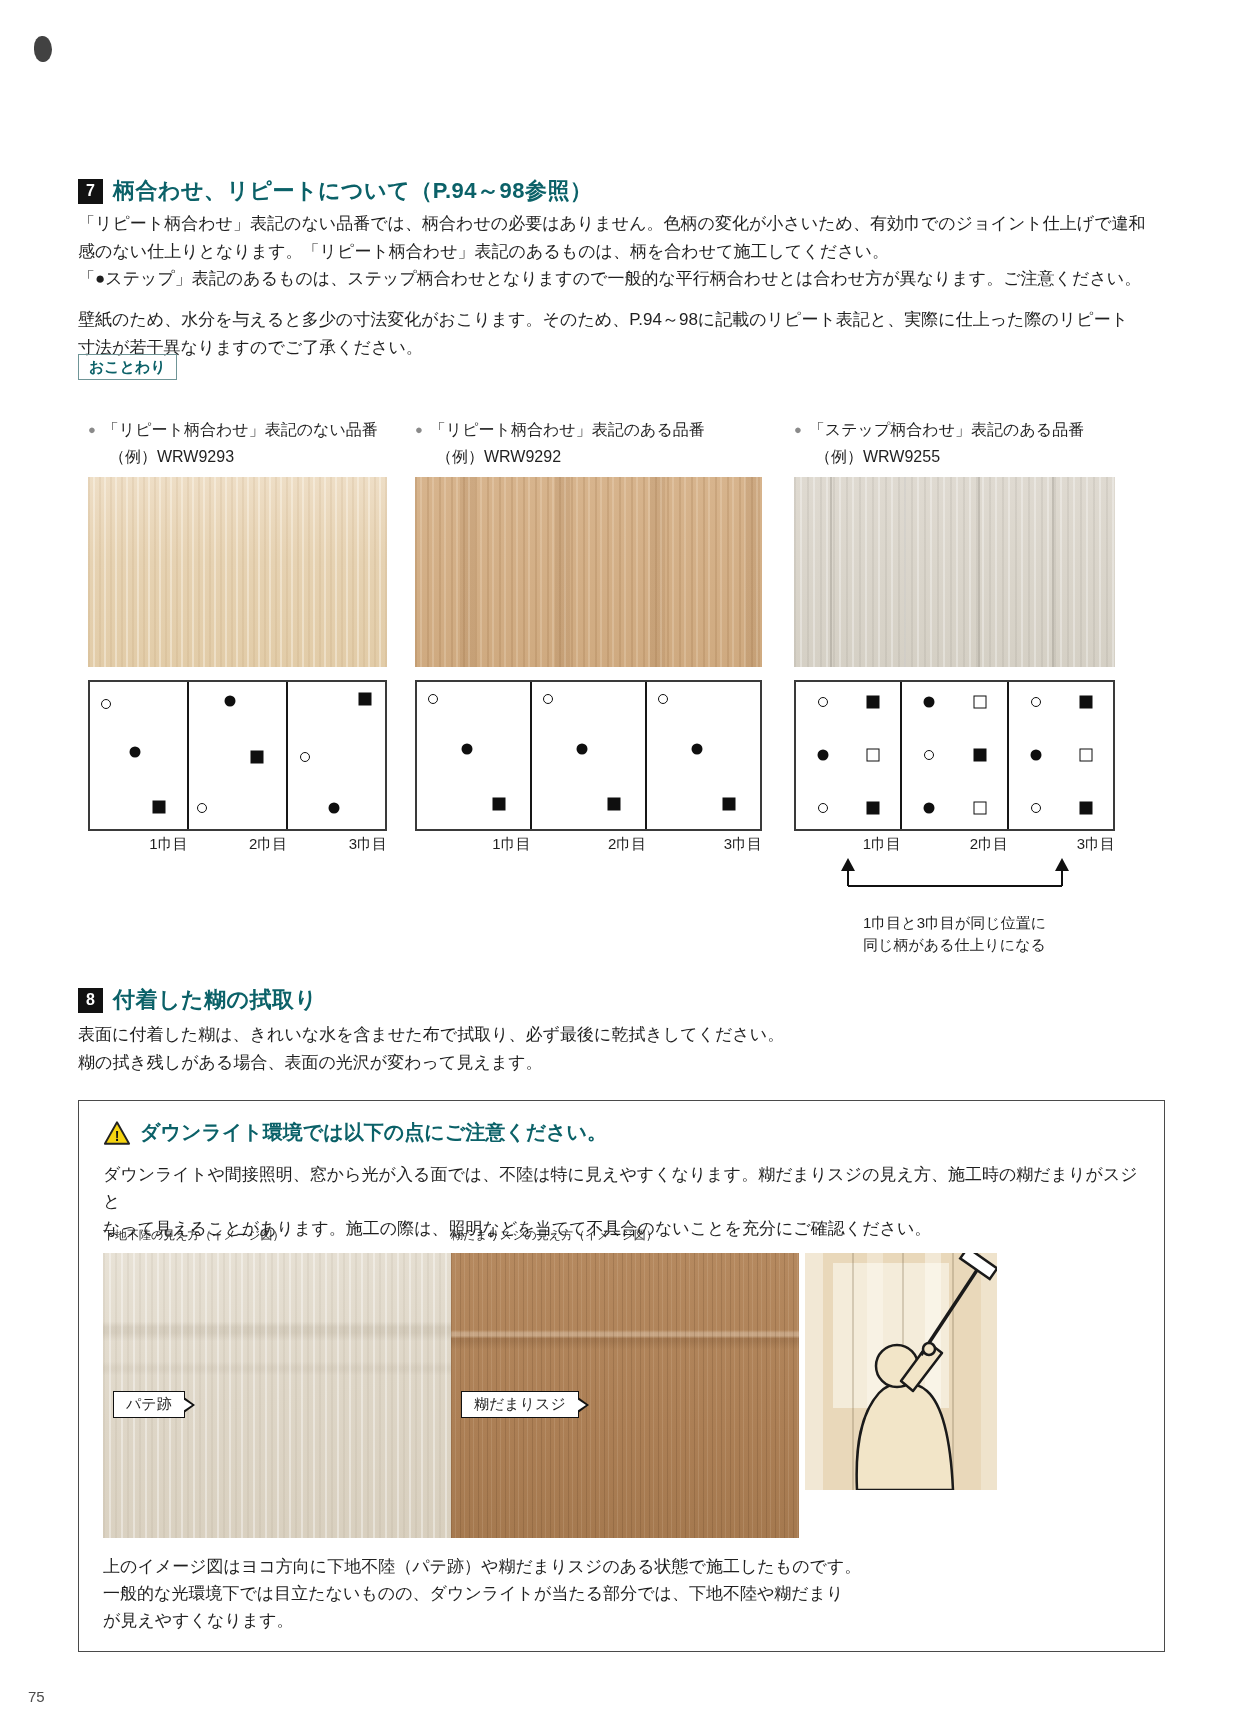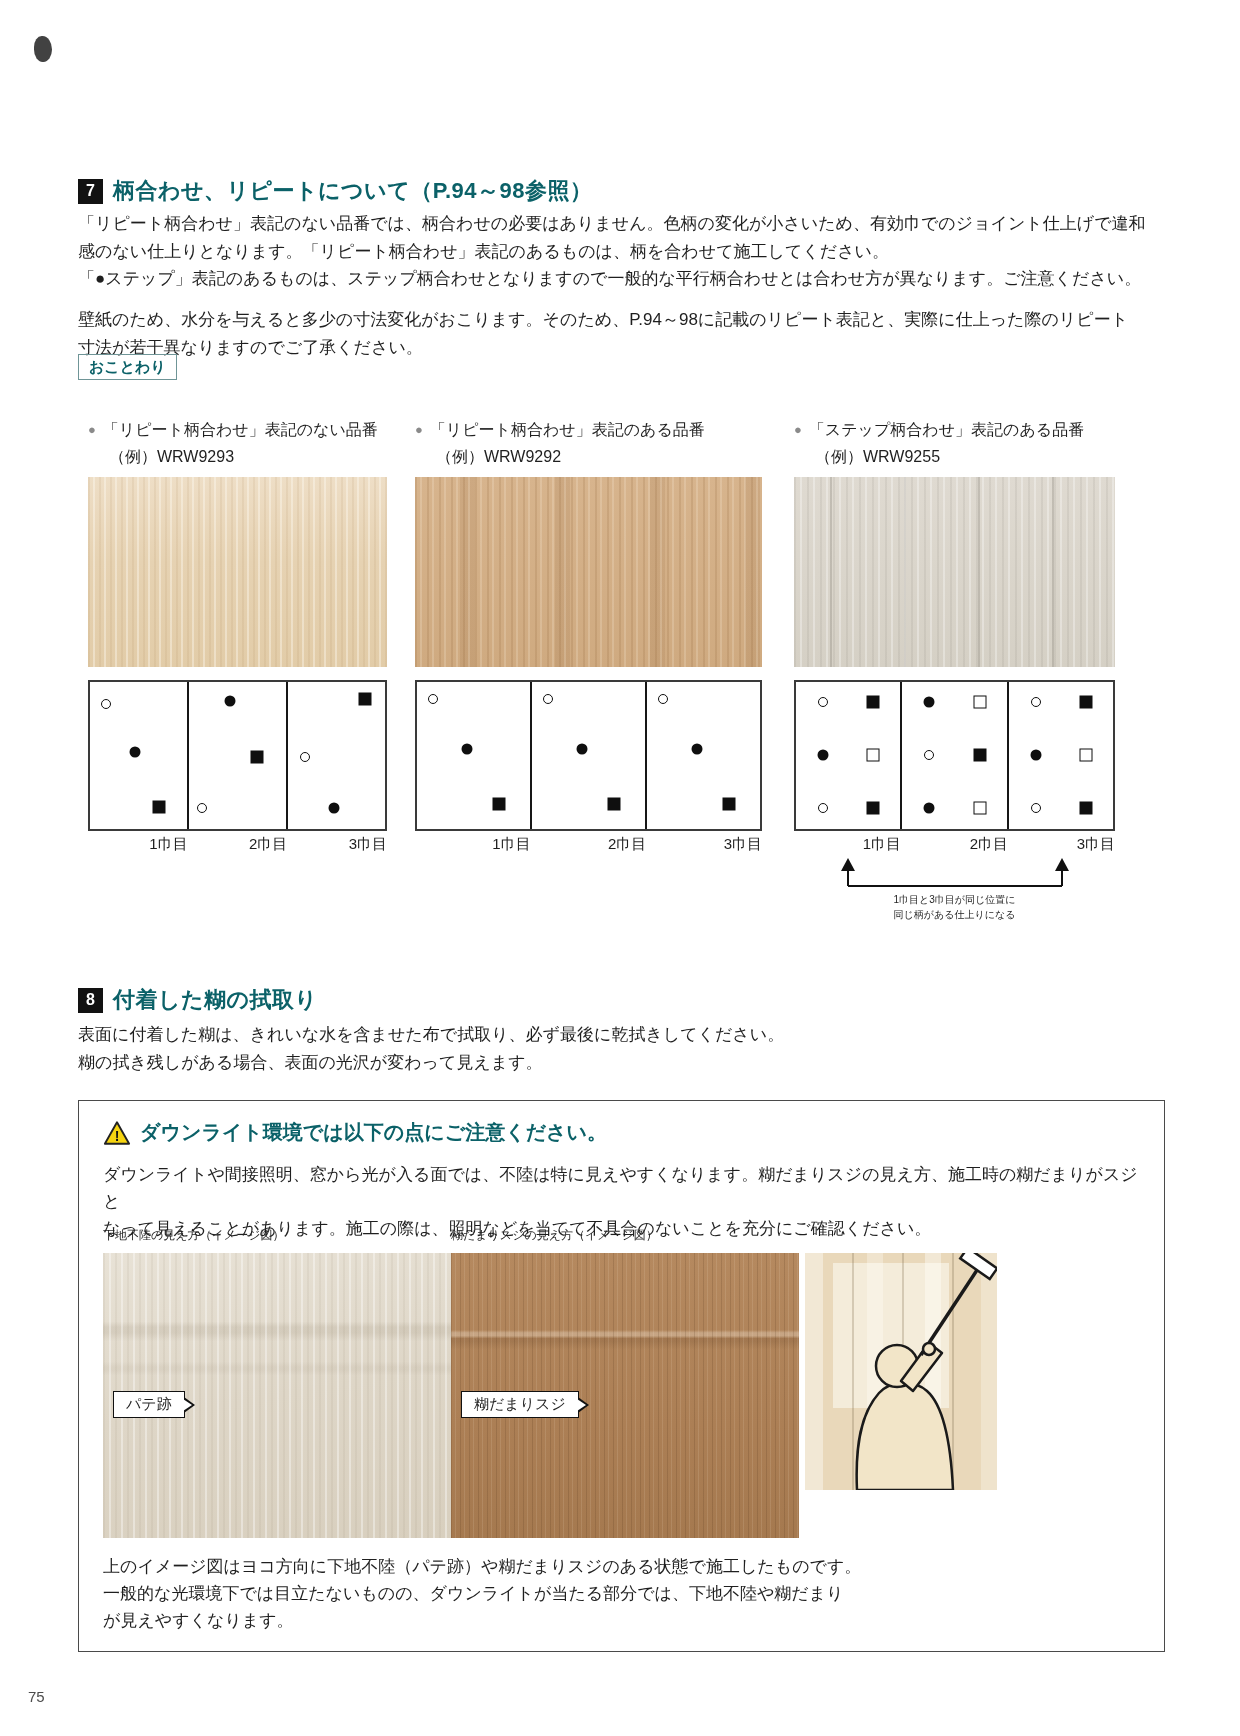--- a/index.html
+++ b/index.html
@@ -37,21 +37,21 @@
   .diagram{margin-top:13px;display:flex;height:151px;border:2px solid #3a3a3a;background:#fff;box-sizing:border-box;}
   .panel{flex:1;position:relative;border-left:2px solid #161616;}
   .panel:first-child{border-left:none;}
   .marker{position:absolute;transform:translate(-50%,-50%);box-sizing:border-box;}
   .circle-open{width:10px;height:10px;border:1.7px solid #0f0f0f;border-radius:50%;background:#fff;}
   .circle-filled{width:11px;height:11px;border-radius:50%;background:#0f0f0f;}
   .square-filled{width:13px;height:13px;background:#0f0f0f;}
   .square-open{width:13px;height:13px;border:1.7px solid #0f0f0f;background:#fff;}
   .label-row{display:flex;margin-top:4px;}
   .label-row span{flex:1;text-align:right;font-size:15px;}
-  .step-note{margin-top:0;text-align:center;font-size:10px;line-height:1.5;white-space:pre-line;}
+  .step-note{margin-top:20px;text-align:center;font-size:15px;line-height:1.5;white-space:pre-line;}
   .arrows{display:block;margin-top:2px;}
   
   .warn-box{position:absolute;left:78px;top:1100px;width:1087px;height:552px;border:1.5px solid #4a4a4a;box-sizing:border-box;background:#fff;}
   .warn-title{position:absolute;left:24px;top:18px;display:flex;align-items:center;gap:9px;}
   .warn-title h3{margin:0;font-size:20px;font-weight:bold;color:#0b6168;}
   .warn-body{position:absolute;left:24px;top:60px;width:1038px;margin:0;font-size:17px;line-height:1.6;white-space:pre-line;}
   .caption{position:absolute;font-size:12px;}
   .photo{position:absolute;width:348px;height:285px;}
   .photo-1{background:
     repeating-linear-gradient(90deg, rgba(140,125,100,0.09) 0 2px, rgba(0,0,0,0) 2px 6px, rgba(255,255,255,0.38) 6px 8px, rgba(0,0,0,0) 8px 12px),

